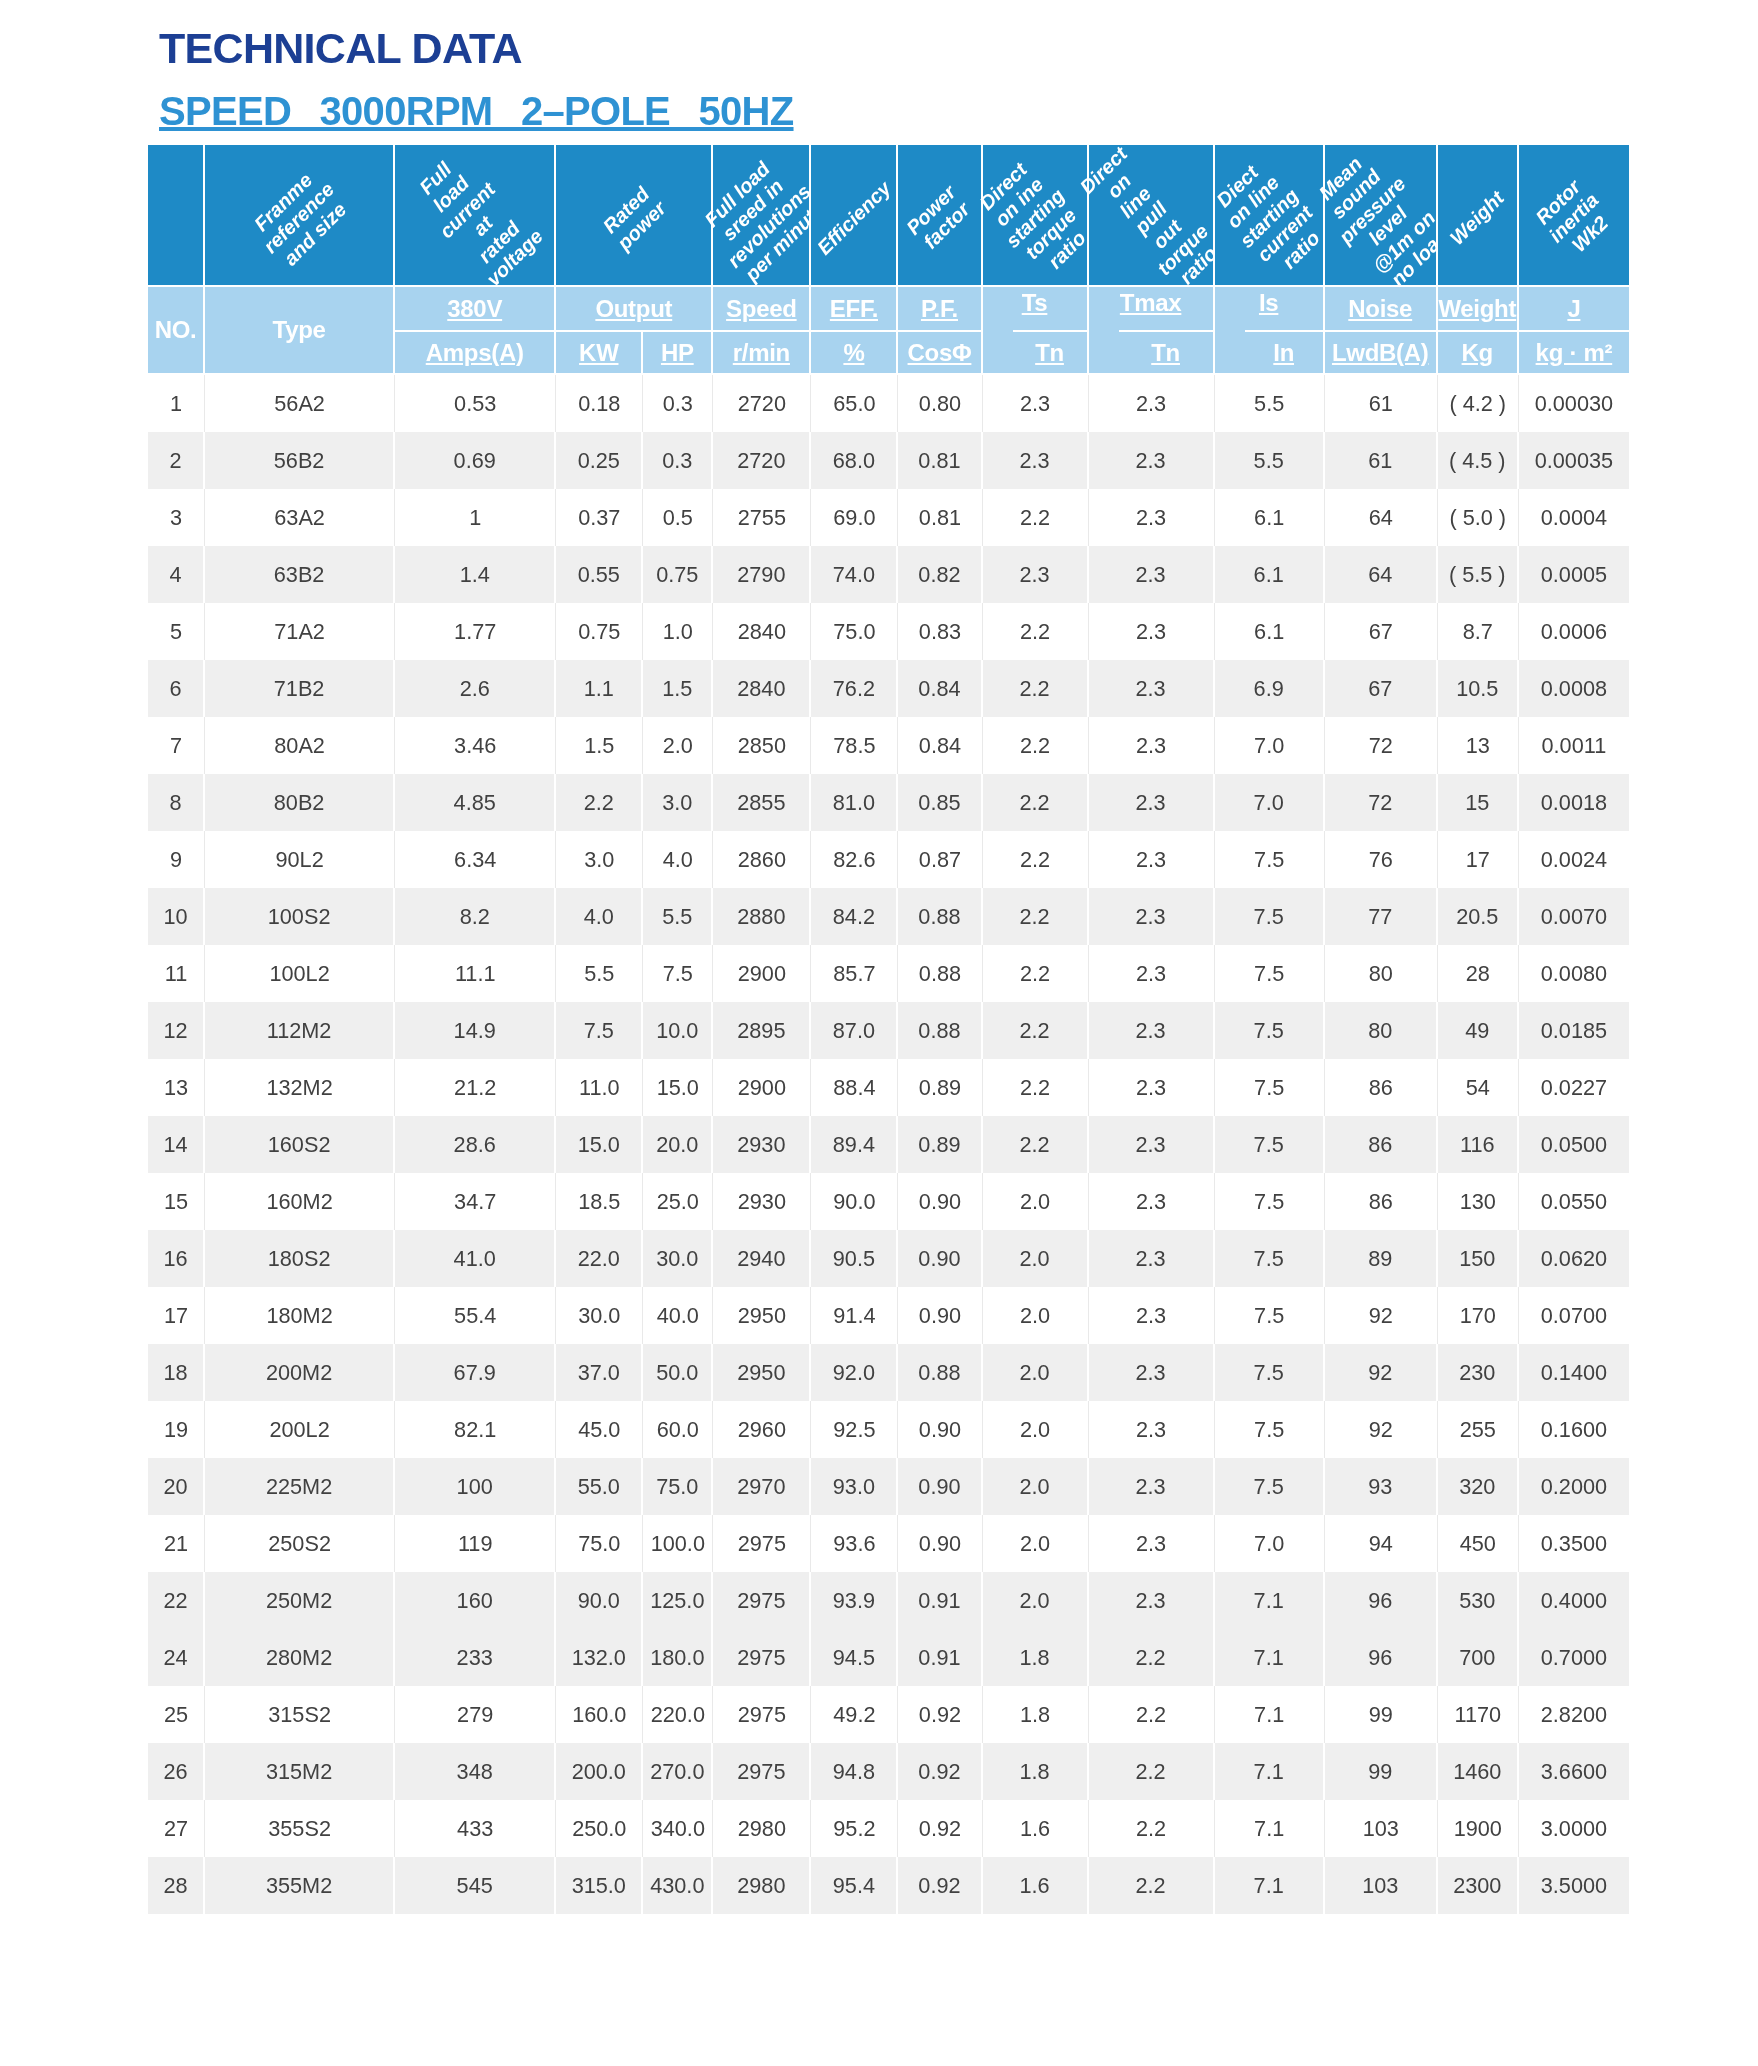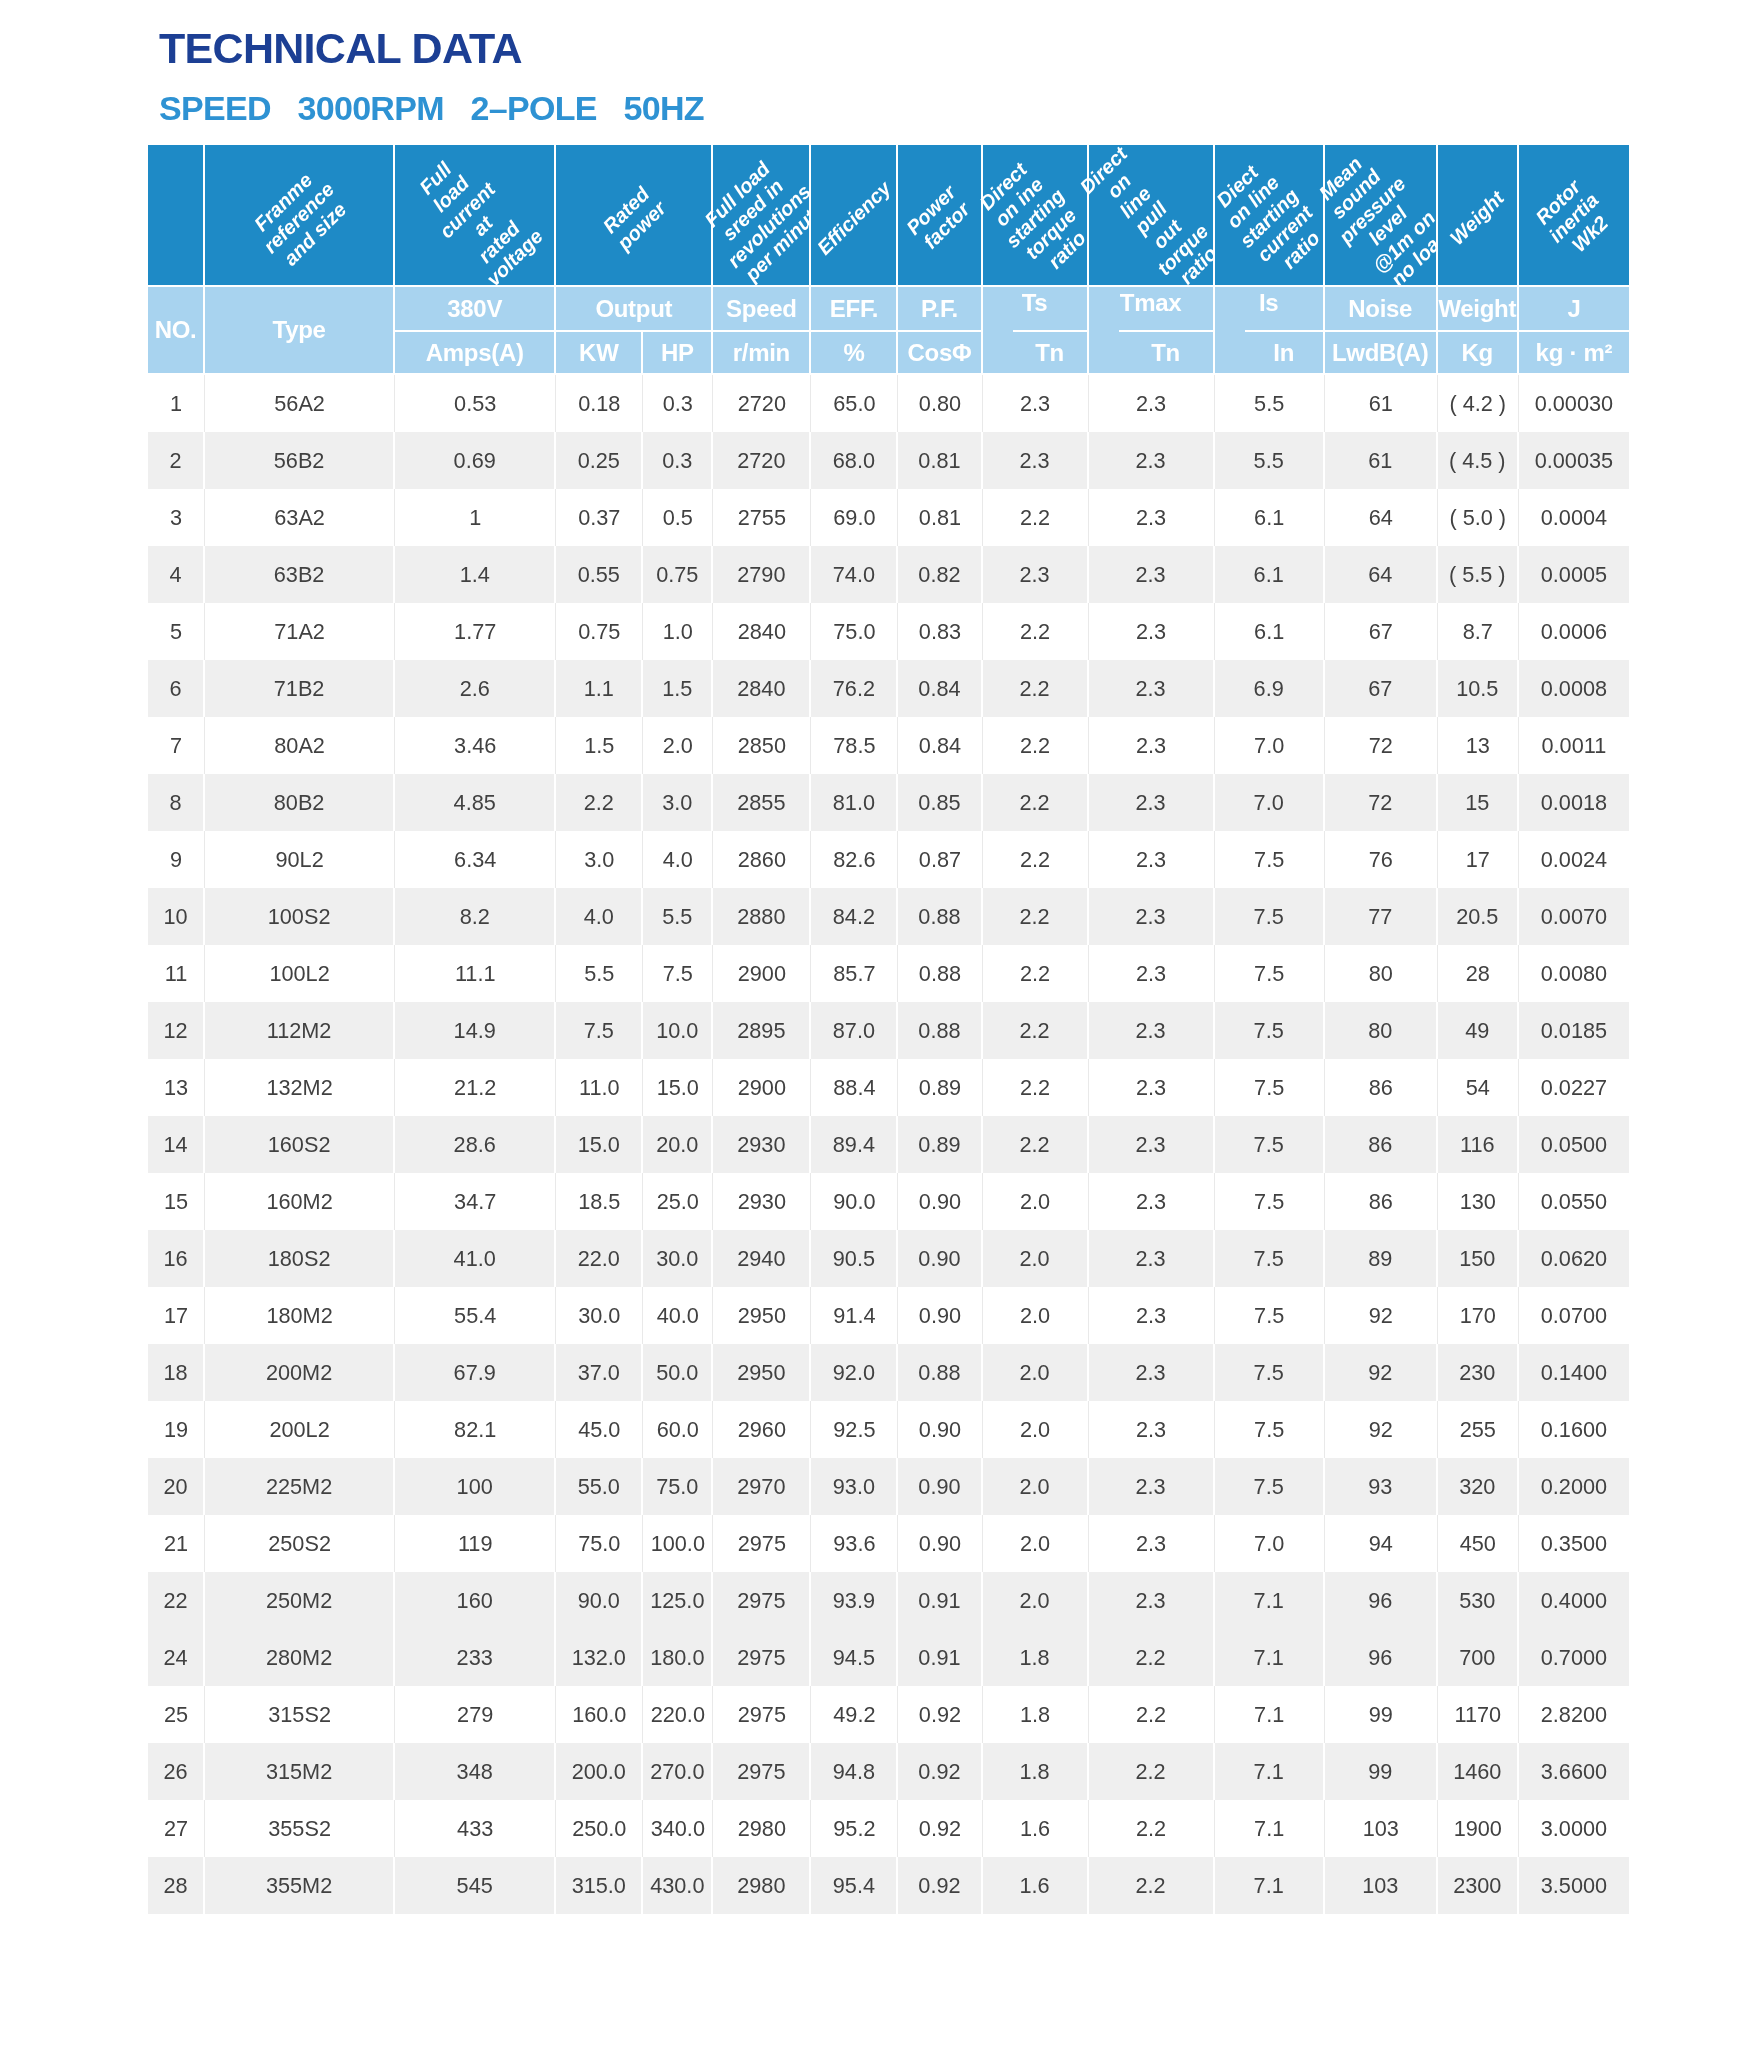--- a/index.html
+++ b/index.html
@@ -16,22 +16,23 @@
     width:1758px;height:2066px;position:relative;overflow:hidden;
     font-family:"Liberation Sans", sans-serif;
   }
   .page-title{
     position:absolute;left:159px;top:24px;
     font-size:43px;font-weight:bold;letter-spacing:-0.7px;
     color:var(--title-blue);
   }
   .page-subtitle{
     position:absolute;left:159px;top:89px;
-    font-size:34px;font-weight:bold;letter-spacing:-0.7px;word-spacing:18px;
+    font-size:40px;font-weight:bold;letter-spacing:-0.7px;word-spacing:18px;
     color:var(--subtitle-blue);
+    text-decoration:underline;
   }
   table.tech{
     position:absolute;left:148px;top:145px;width:1481px;
     border-collapse:separate;border-spacing:0;table-layout:fixed;
   }
   
   tr.diag-row th{
     height:142px;background:var(--band-blue);
     border-right:2.1px solid #fff;border-bottom:2.8px solid #fff;
     position:relative;overflow:visible;
@@ -47,21 +48,21 @@
   
   tr.sub-row th{
     height:88px;background:var(--subheader-blue);
     border-right:2.1px solid #fff;border-bottom:2.8px solid #fff;
     color:#fff;font-weight:bold;font-size:24px;letter-spacing:-0.3px;
     padding:0;vertical-align:middle;text-align:center;
   }
   tr.sub-row th:last-child{border-right:none;}
   tr.sub-row th .top,
   tr.sub-row th .bot{
-    height:43px;display:flex;align-items:center;justify-content:center;
+    height:43px;display:flex;align-items:center;justify-content:center;text-decoration:underline;
   }
   tr.sub-row th .bot{height:43px;border-top:2.1px solid #fff;}
   tr.sub-row th.stagger .top{align-items:flex-start;padding-top:2.1px;}
   tr.sub-row th.stagger .bot{align-items:flex-end;padding-bottom:6.3px;margin-left:30px;}
   tr.sub-row th .bot.split{padding:0;text-align:center;}
   .split span{display:flex;align-items:center;justify-content:center;height:100%;}
   .split .kw{width:87px;border-right:2.1px solid #fff;}
   .split .hp{width:68px;}
   
   tbody td{

